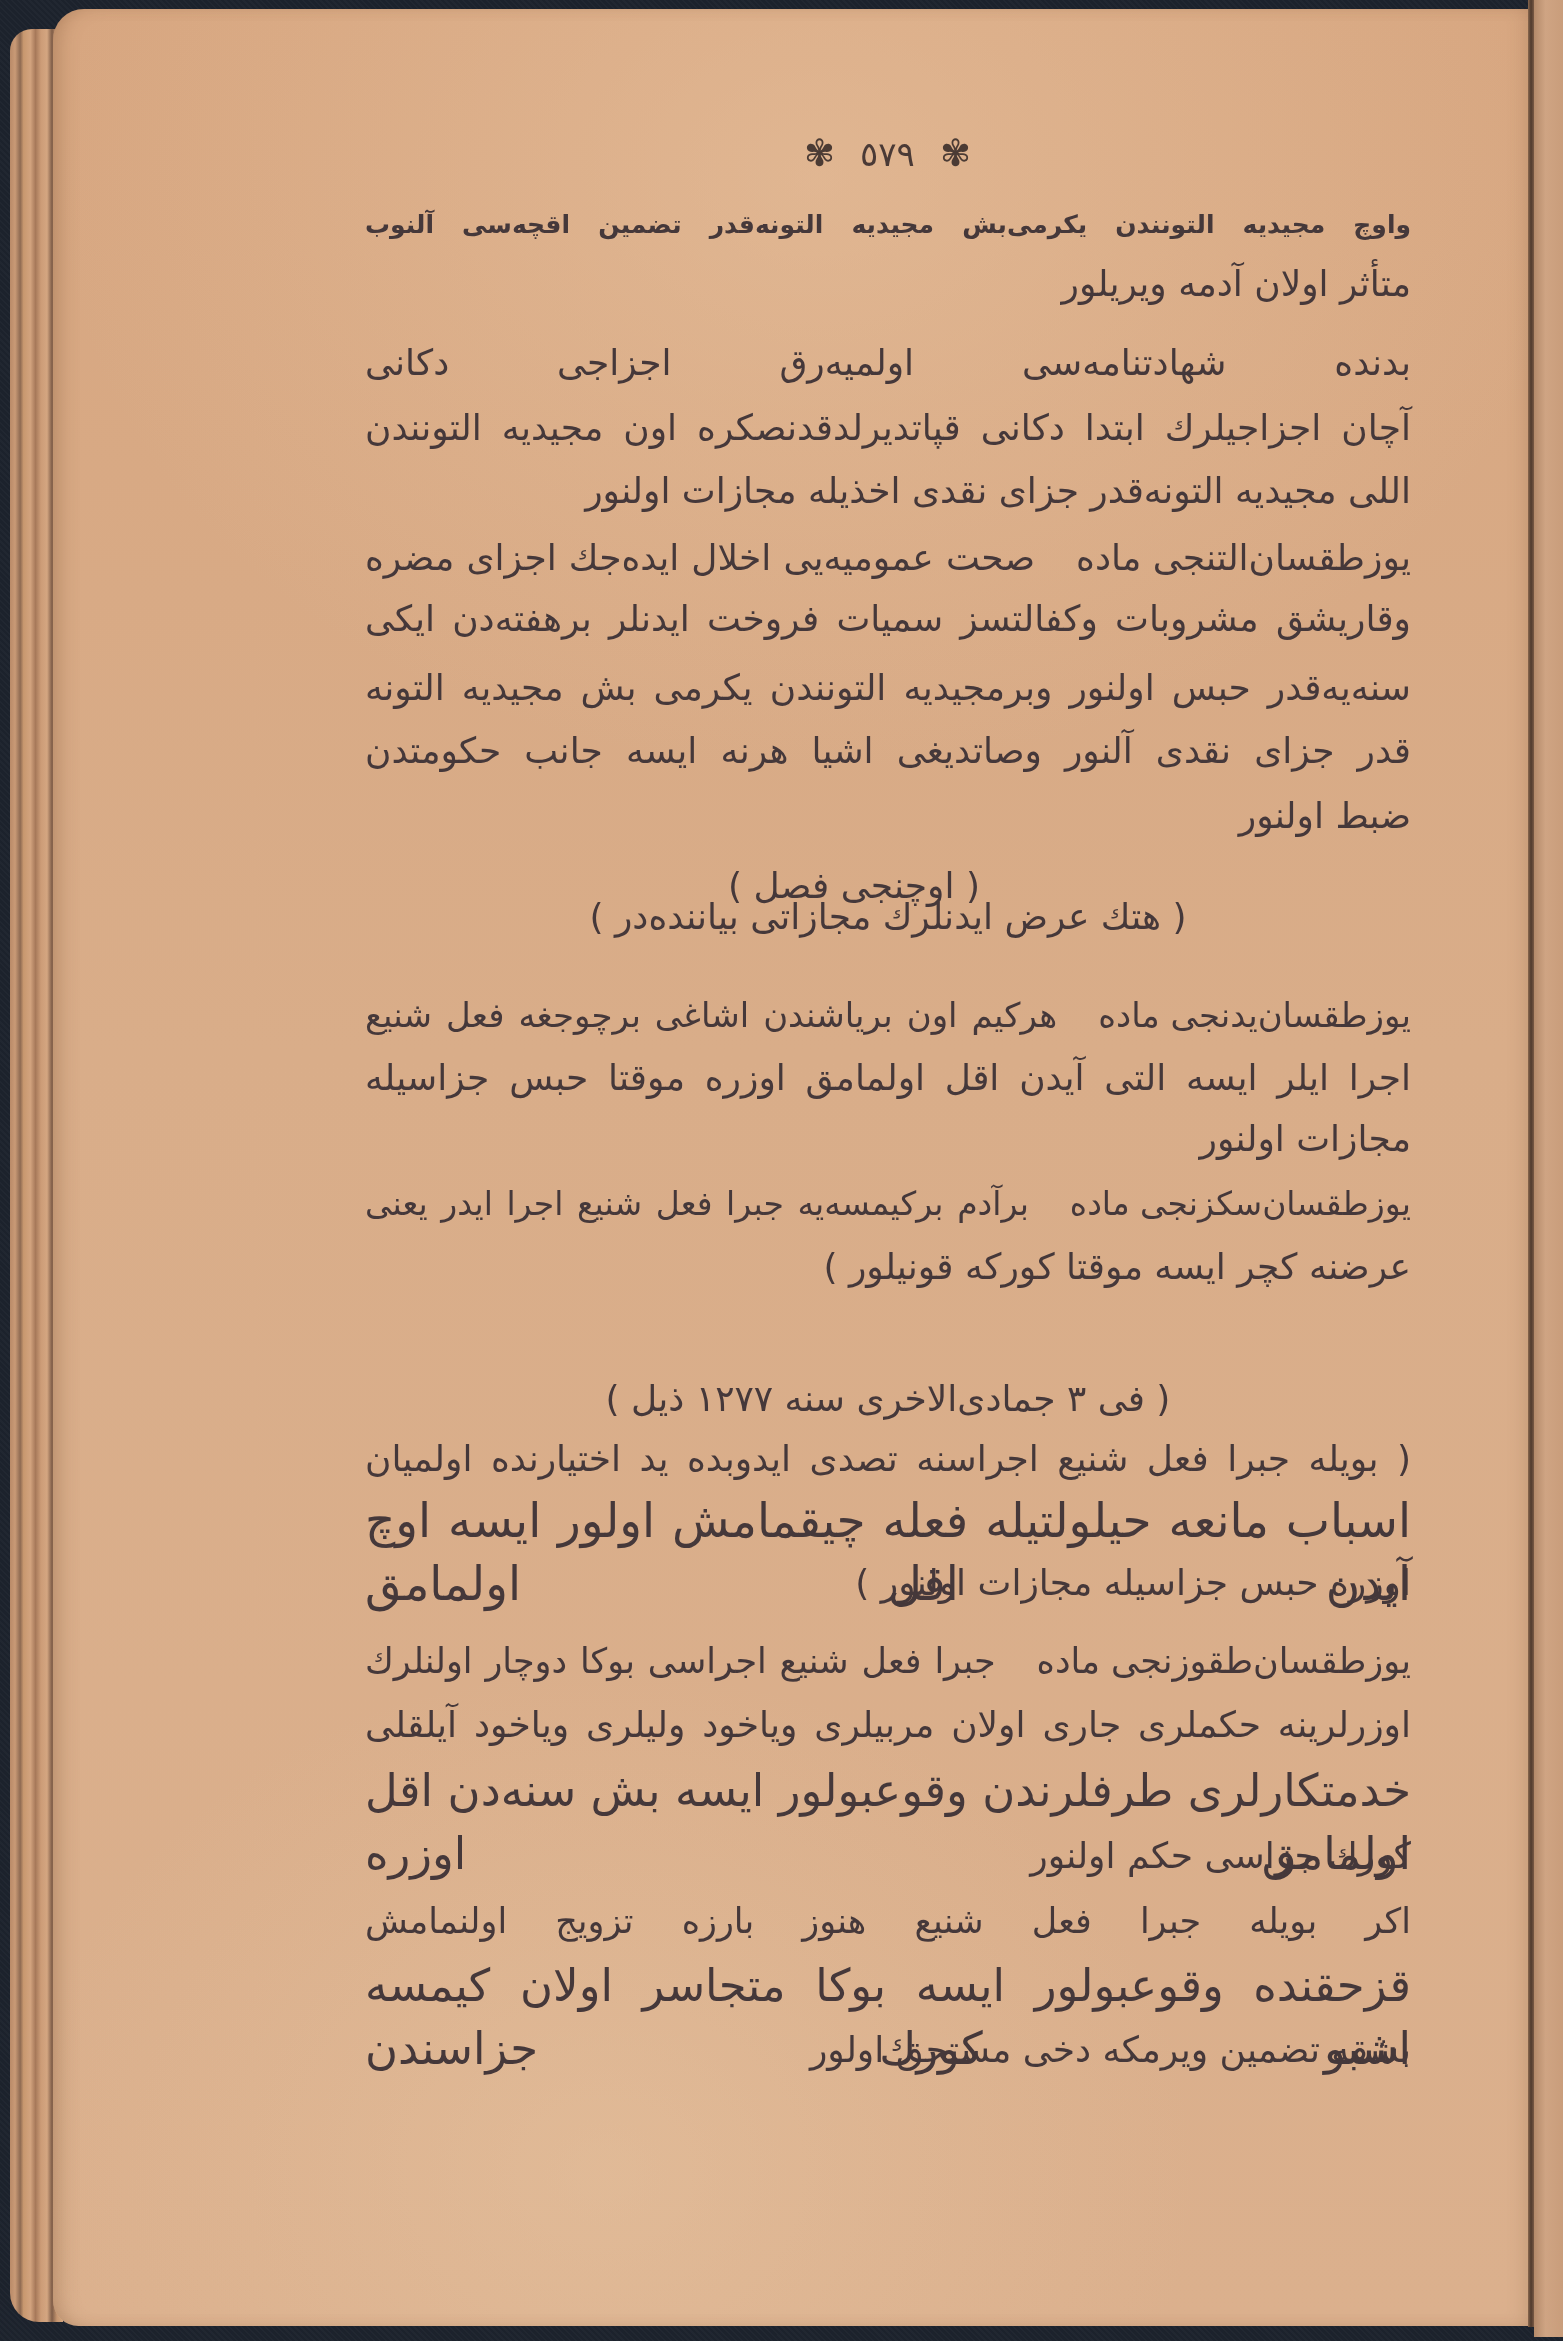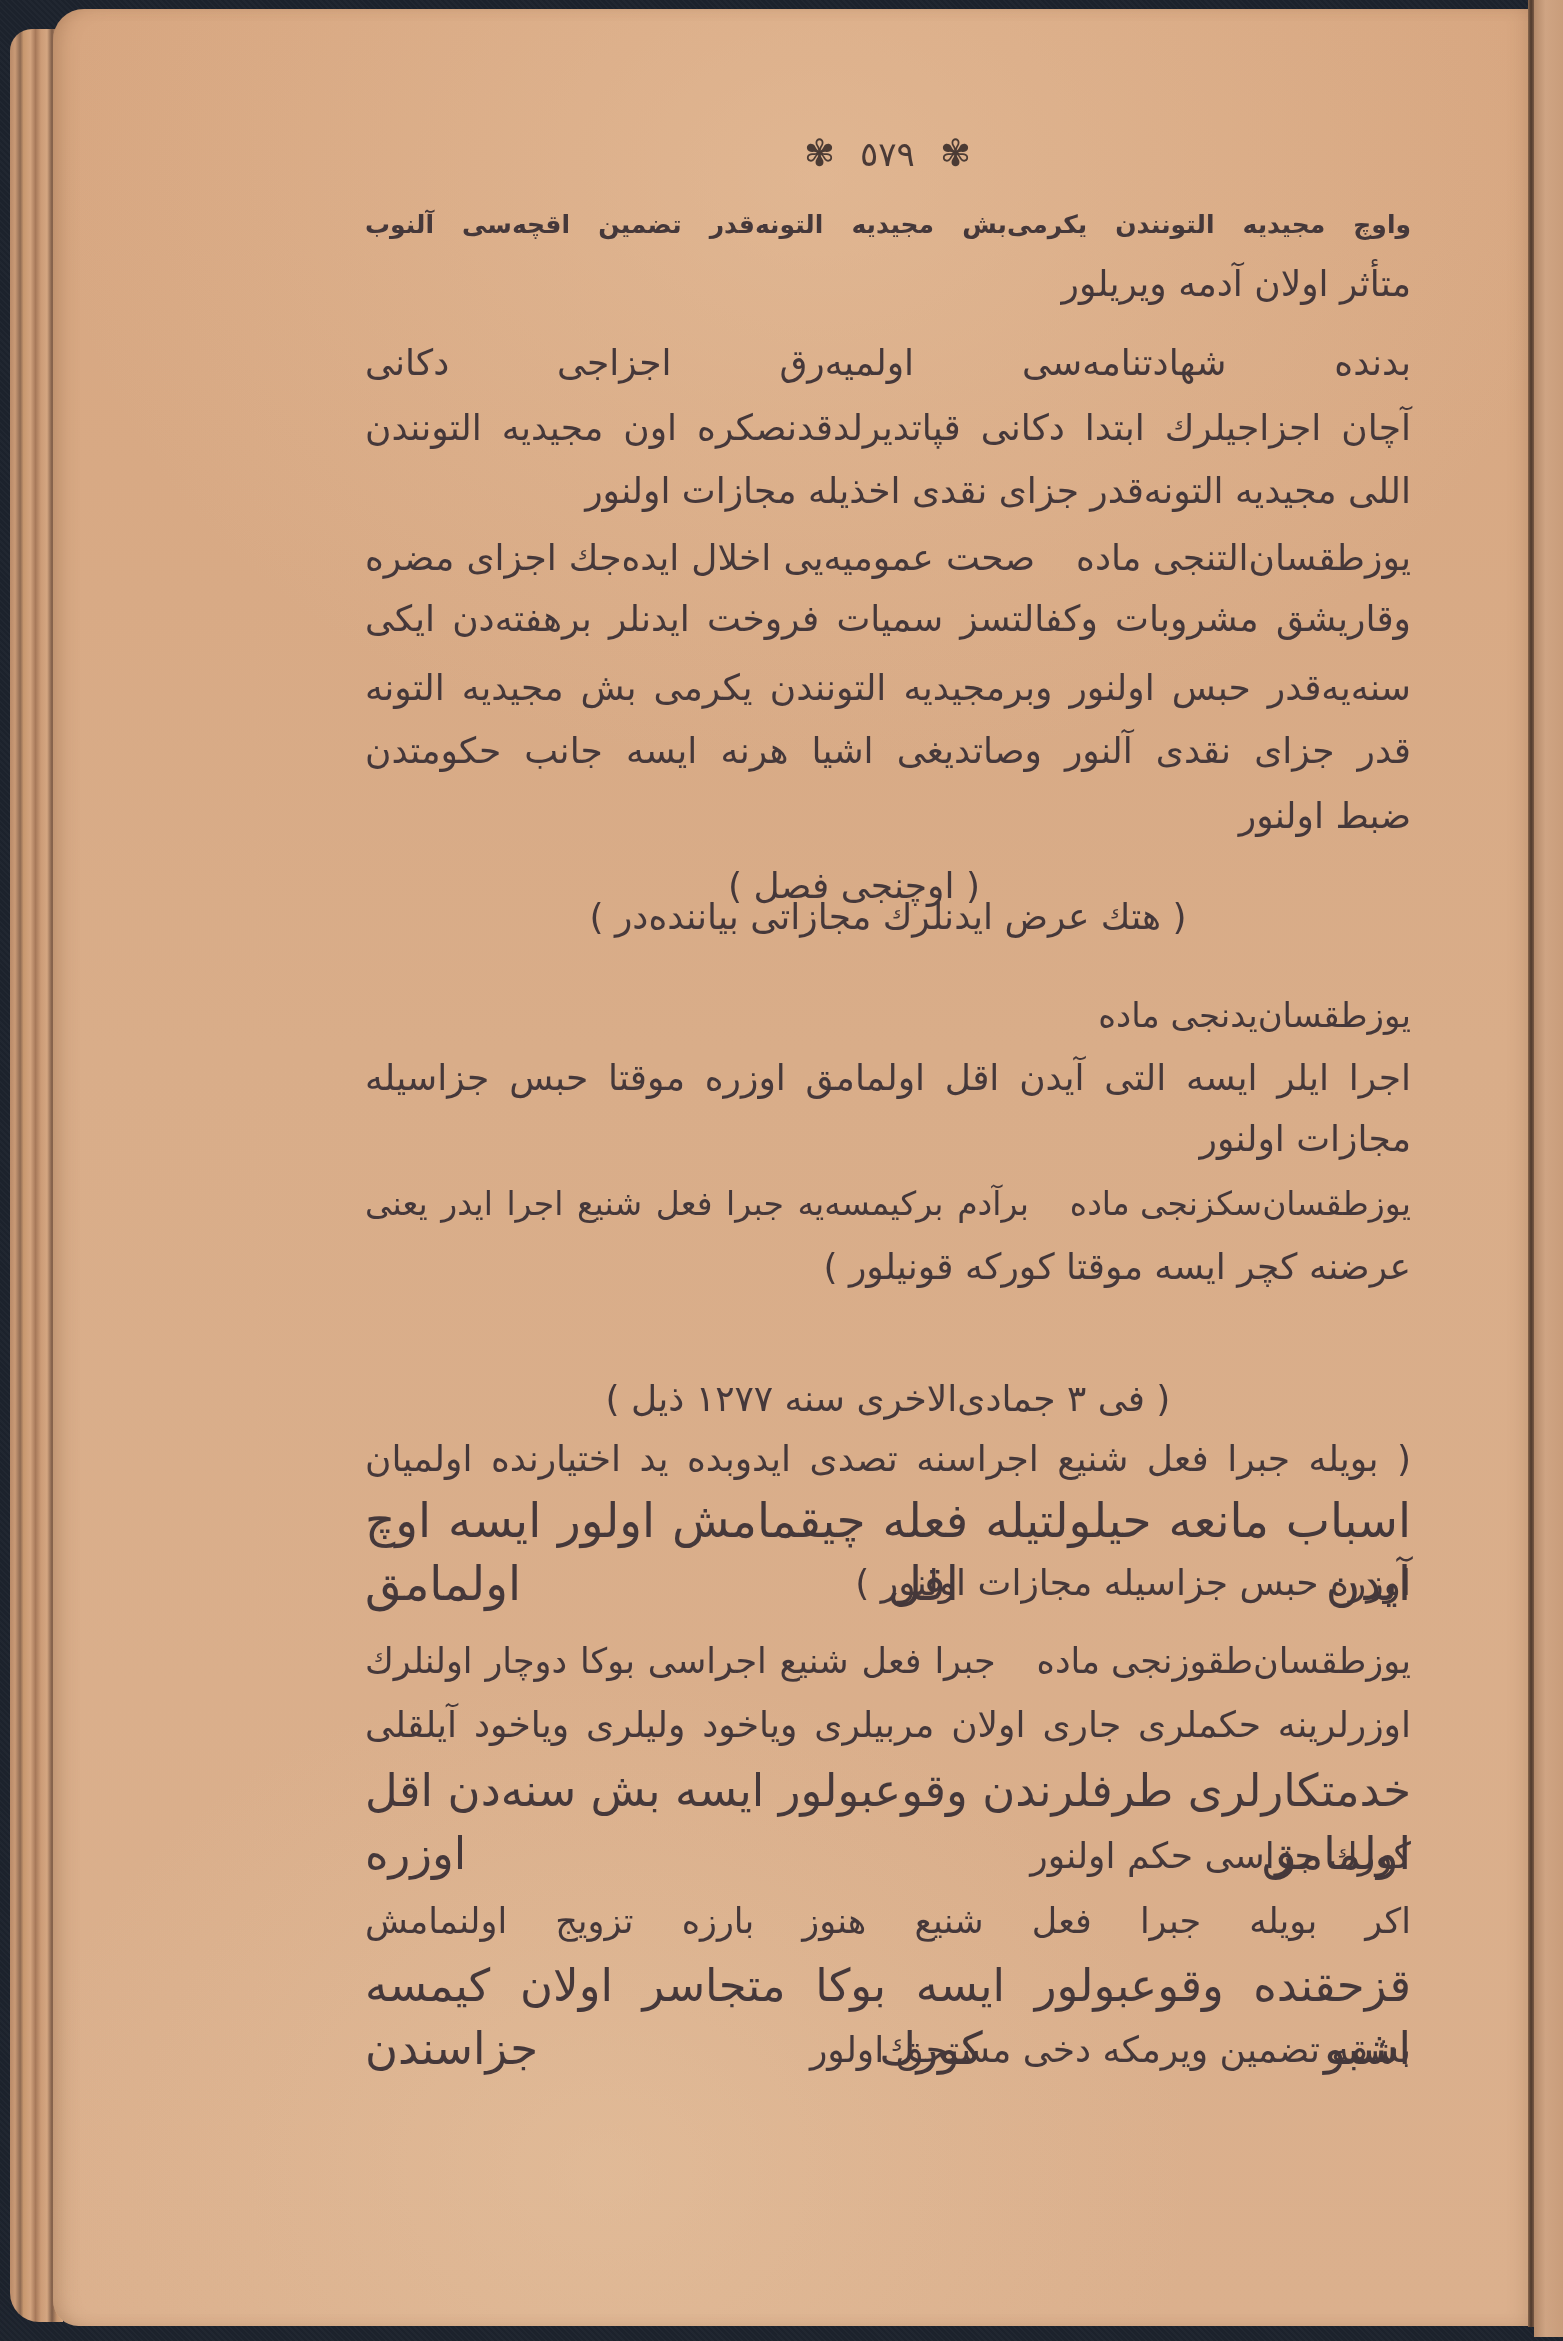--- a/index.html
+++ b/index.html
@@ -89,20 +89,21 @@
 <div class="txt full fit" style="top: 587px;">وقاریشق مشروبات وکفالتسز سمیات فروخت ایدنلر برهفته‌دن ایکی</div>
 <div class="txt full fit" style="top: 656px;">سنه‌یه‌قدر حبس اولنور وبرمجیدیه التونندن یکرمی بش مجیدیه التونه</div>
 <div class="txt full fit" style="top: 719px;">قدر جزای نقدی آلنور وصاتدیغی اشیا هرنه ایسه جانب حکومتدن</div>
 <div class="txt short fit" style="top: 784px;">ضبط اولنور</div>
 
 <div class="txt heading fit" style="top: 854px; padding-right: 68px; width: 978px;">( اوچنجی فصل )</div>
 <div class="txt heading fit" style="top: 885px;">( هتك عرض ایدنلرك مجازاتی بیاننده‌در )</div>
 
 <div class="txt article fit" style="top: 984px; font-size: 34px;">
   <span class="label">یوزطقسان‌یدنجی ماده</span>
+  <span class="rest">هرکیم اون بریاشندن اشاغی برچوجغه فعل شنیع</span>
 </div>
 <div class="txt full fit" style="top: 1046px;">اجرا ایلر ایسه التی آیدن اقل اولمامق اوزره موقتا حبس جزاسیله</div>
 <div class="txt short fit" style="top: 1107px;">مجازات اولنور</div>
 <div class="txt article fit" style="top: 1172px; font-size: 33px;">
   <span class="label">یوزطقسان‌سکزنجی ماده</span>
   <span class="rest">برآدم برکیمسه‌یه جبرا فعل شنیع اجرا ایدر یعنی</span>
 </div>
 <div class="txt short fit" style="top: 1235px;">عرضنه کچر ایسه موقتا کورکه قونیلور )</div>
 
 <div class="txt heading fit" style="top: 1367px;">( فی ٣ جمادی‌الاخری سنه ١٢٧٧   ذیل )</div>

